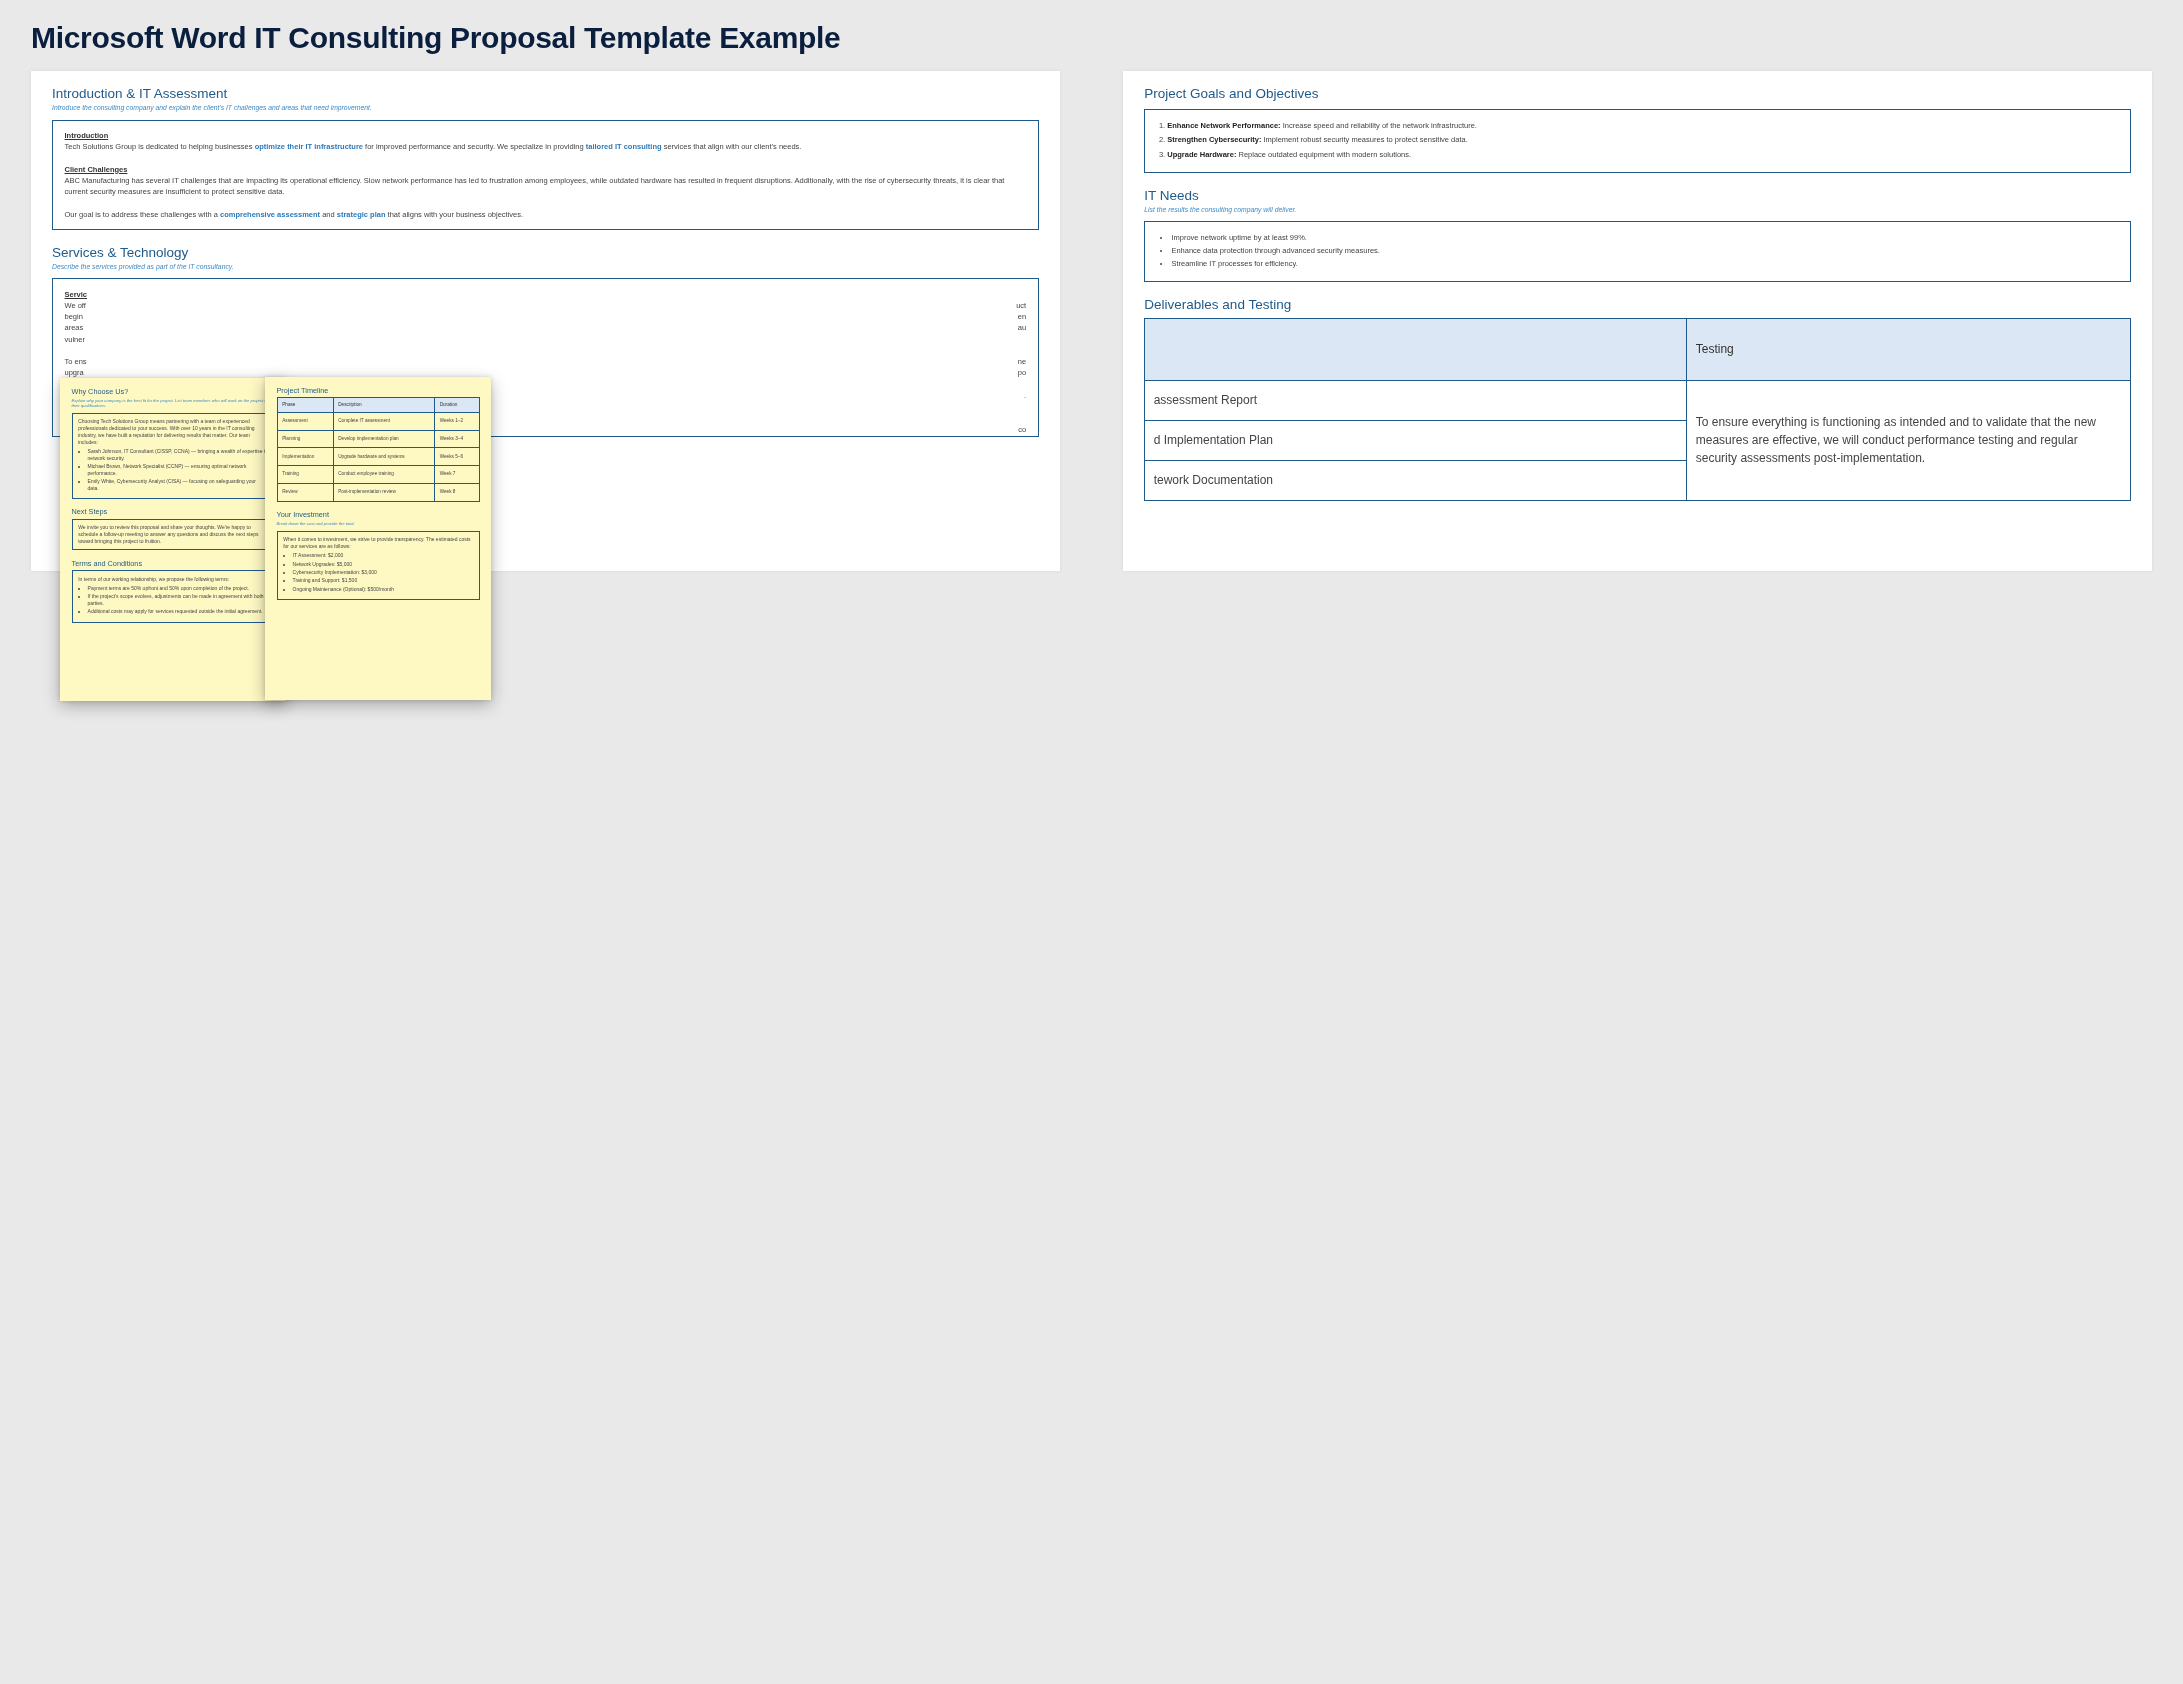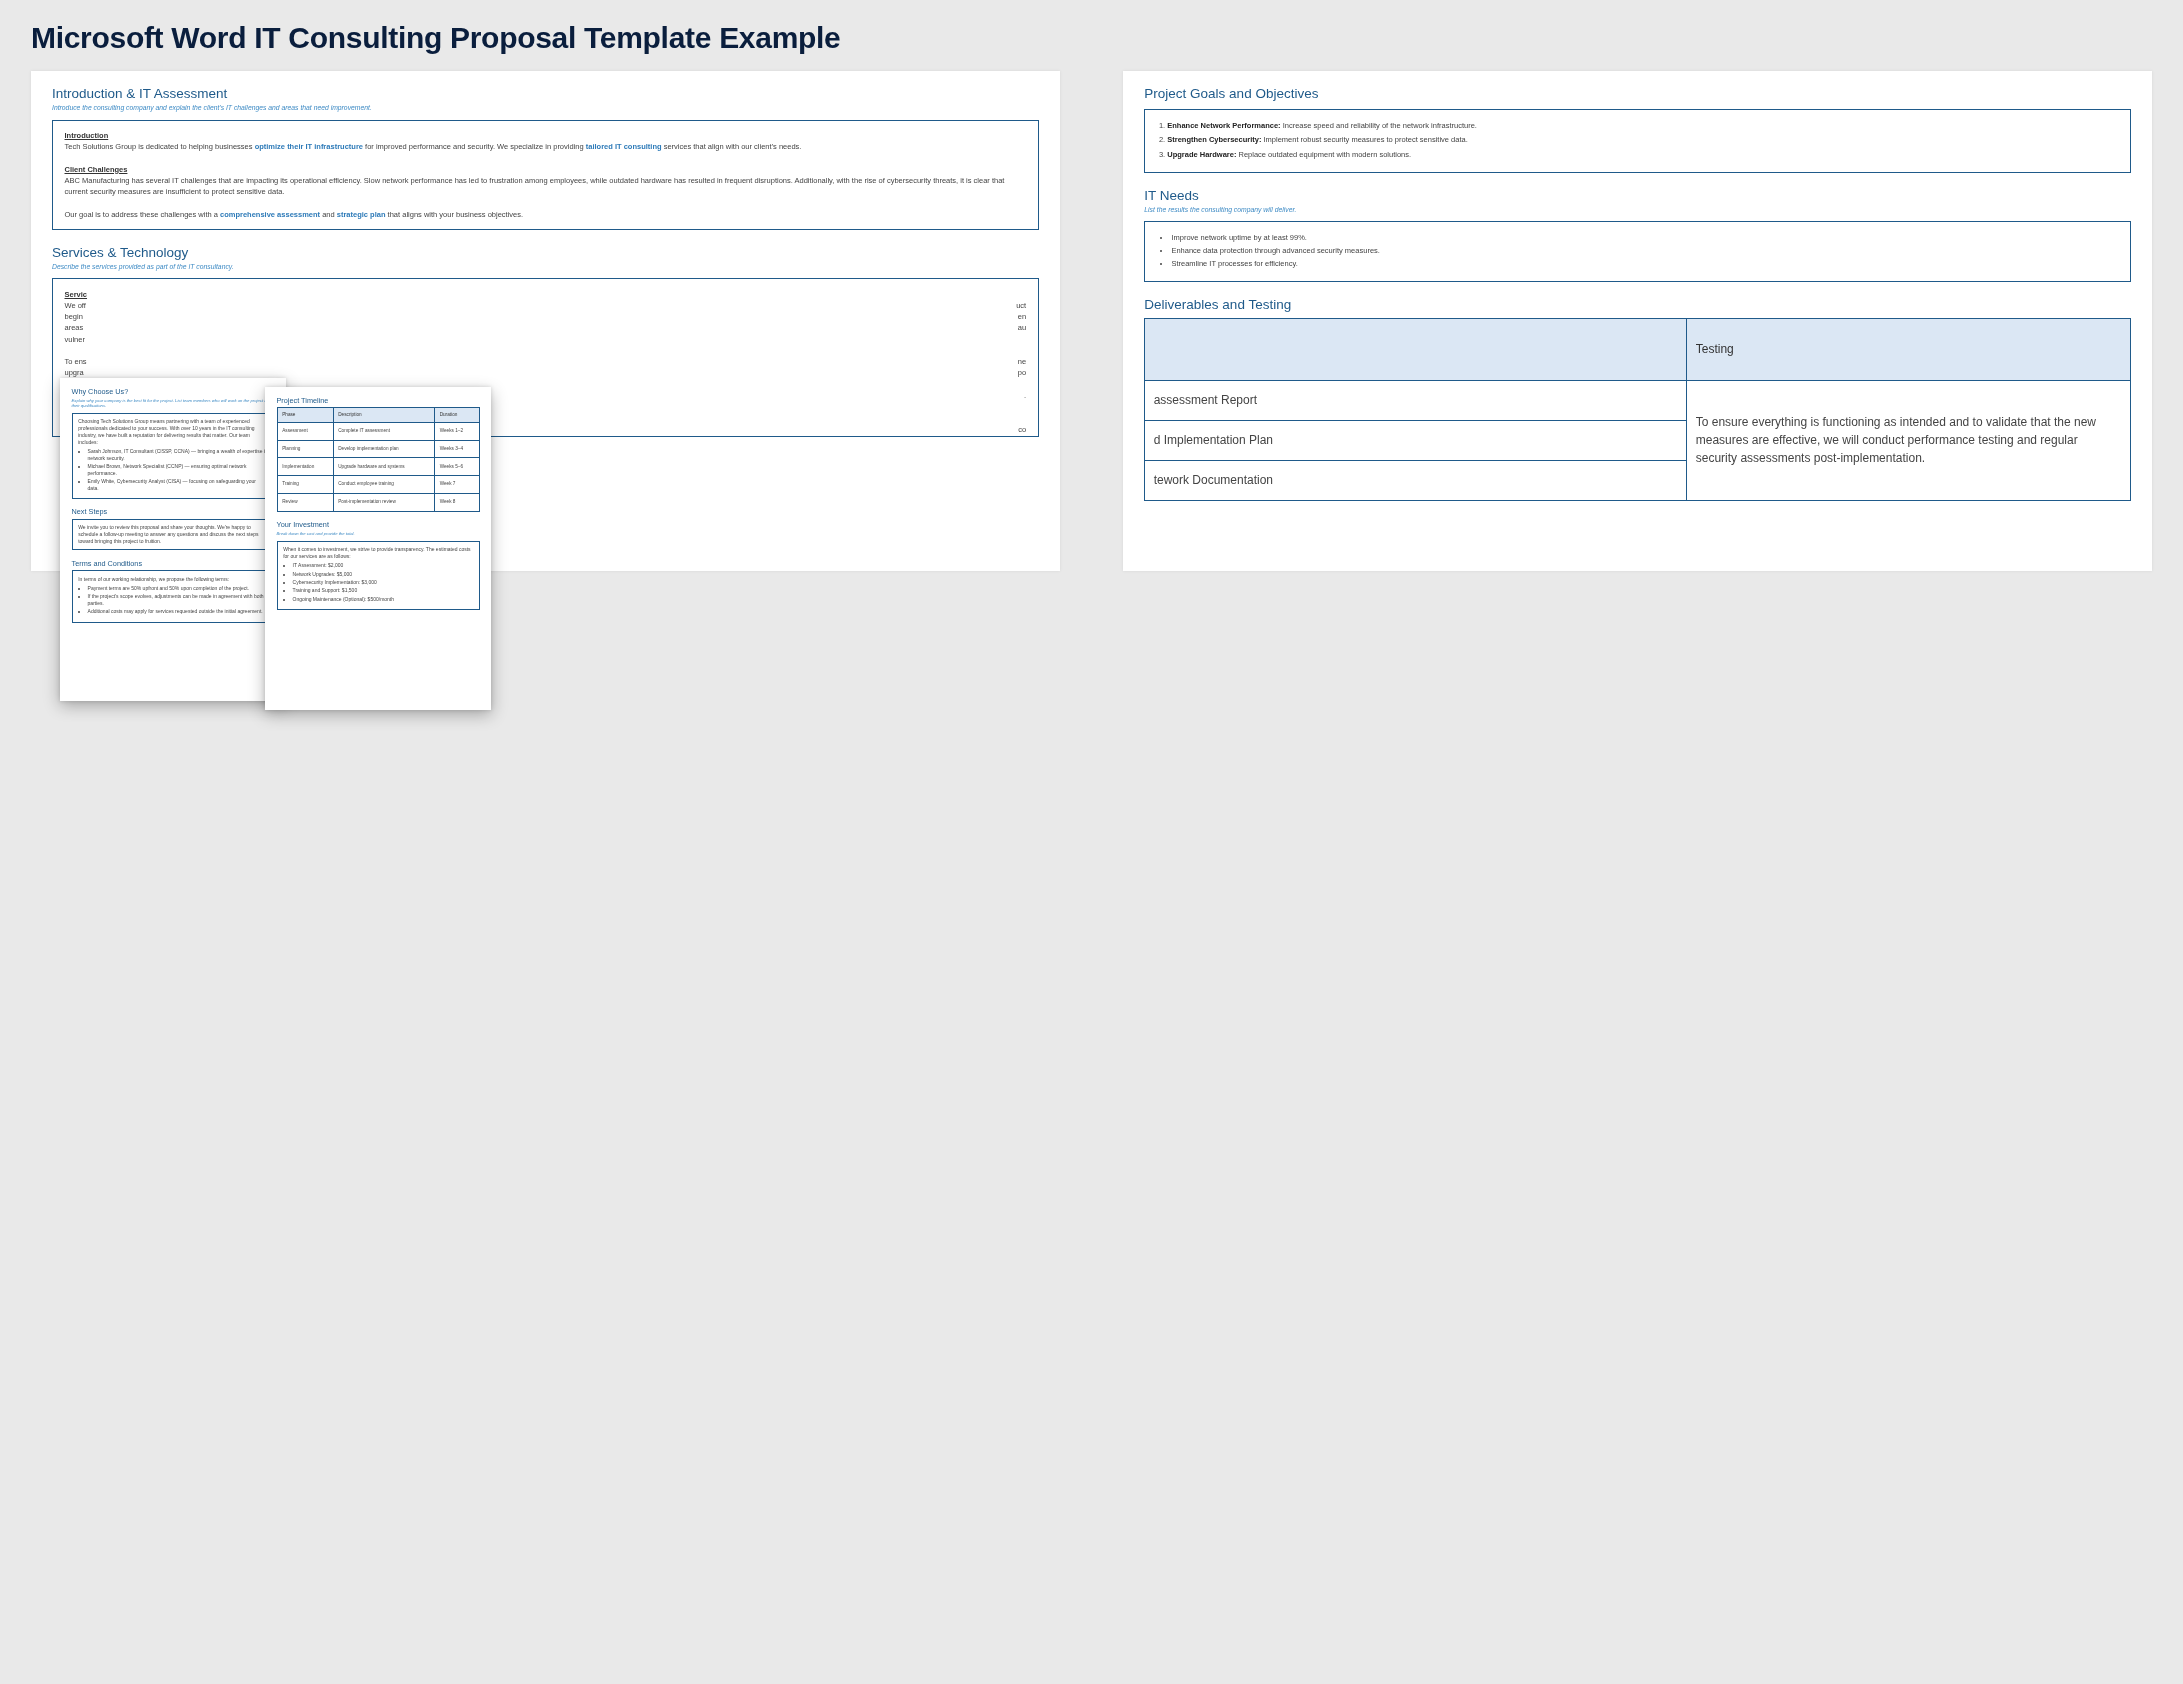--- a/index.html
+++ b/index.html
@@ -36,29 +36,29 @@
   }
   .page-right {
     position: absolute;
     top: 0;
     right: 0;
     width: 48.5%;
     height: 500px;
   }
   .small-page {
     position: absolute;
-    background: #ffffff;
+    background: #fef9c3;
     box-shadow: 0 5.2px 15.6px rgba(0,0,0,0.3), 0 0 4.2px rgba(0,0,0,0.15);
     padding: 9.4px 11.5px;
     font-size: 5px;
     line-height: 1.35;
     width: 226px;
   }
   .small-left { top: 307px; left: 29px; height: 323px; }
-  .small-right { top: 316px; left: 234px; height: 323px; }
+  .small-right { top: 306px; left: 234px; height: 323px; }
 
   .section-title {
     color: #1f5a8a;
     font-size: 13.5px;
     font-weight: 400;
     margin-bottom: 3.1px;
   }
   .section-sub {
     color: #3d8ac4;
     font-style: italic;

